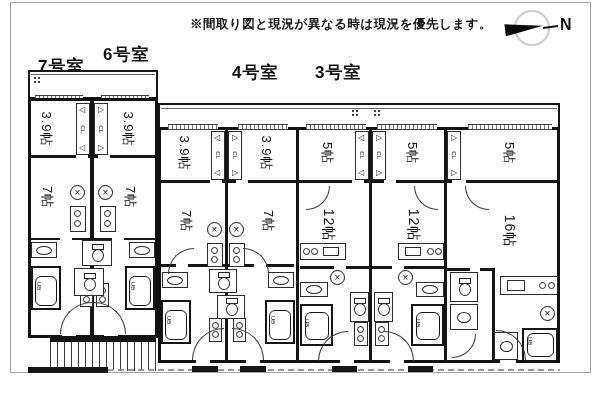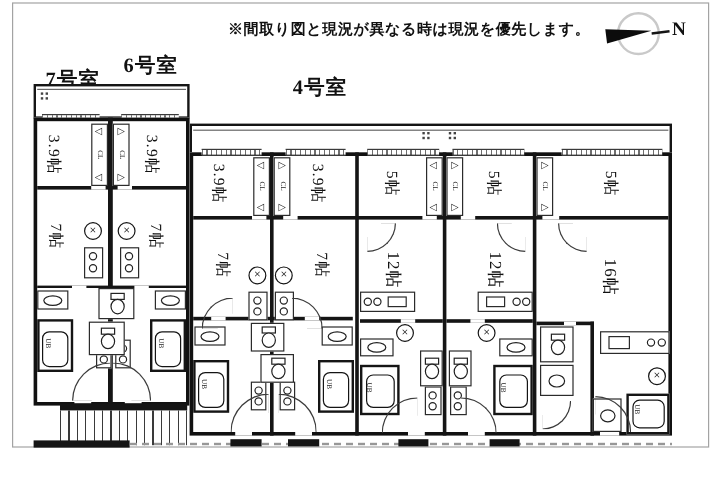--- a/index.html
+++ b/index.html
@@ -1,18 +1,18 @@
 <!DOCTYPE html>
 <html><head>
 <meta charset="utf-8">
 <style>
   *{box-sizing:border-box;margin:0;padding:0}
   body{background:#fff}
   .canvas{position:relative;width:600px;height:401px;background:#fff;overflow:hidden;
-          font-family:Liberation Serif, serif;color:#111}
+          font-family:Liberation Sans, sans-serif;color:#111}
   .a{position:absolute}
   .w{position:absolute;background:#151515}
   .g{position:absolute;background:#fff}
   .bx{position:absolute;border:1px solid #2b2b2b;background:#fff}
   .bx2{position:absolute;border:2px solid #151515;background:#fff}
   .frame{position:absolute;border:1px solid #a3a3a3}
   .note{position:absolute;font-size:12.5px;font-weight:600;letter-spacing:.5px}
   .lbl{position:absolute;font-weight:bold;font-size:17px;letter-spacing:1px;white-space:nowrap}
   .vt{position:absolute;white-space:nowrap;transform:rotate(90deg);font-size:13px;letter-spacing:1px}
   .vt.big{font-size:14px}
@@ -50,21 +50,22 @@
 
   <div class="a" style="left:500px;top:6px;width:84px;height:48px">
     <div class="ccirc" style="left:14px;top:4px;width:36px;height:36px"></div>
     <div class="carrow" style="left:5px;top:16px;transform:rotate(-7deg)"></div>
     <div class="w" style="left:43px;top:20px;width:15px;height:2px;transform:rotate(-7deg)"></div>
     <div class="a" style="left:60px;top:10px;font-size:16px;font-weight:bold">N</div>
   </div>
 
   <div class="lbl" style="left:38px;top:55px">7号室</div>
   <div class="lbl" style="left:103px;top:43px">6号室</div>
-  <div class="lbl" style="left:244px;top:61px">4号室</div>
+  <div class="lbl" style="left:232px;top:61px">4号室</div>
+  <div class="lbl" style="left:315px;top:61px">3号室</div>
 
   <div>
 
     <div class="bx2" style="left:28px;top:70px;width:130px;height:29px"></div>
     <div class="w" style="left:31px;top:74px;width:124px;height:1px;background:#666"></div>
     <div class="dots" style="left:34px;top:77px"></div>
     <div class="sill" style="left:35px;top:95px;width:48px"></div>
     <div class="sill" style="left:101px;top:95px;width:48px"></div>
     <div class="a" style="left:28px;top:98px;width:130px;height:240px;border:3px solid #111;background:#fff"></div>
     <div class="w" style="left:90px;top:98px;width:4px;height:240px"></div>

